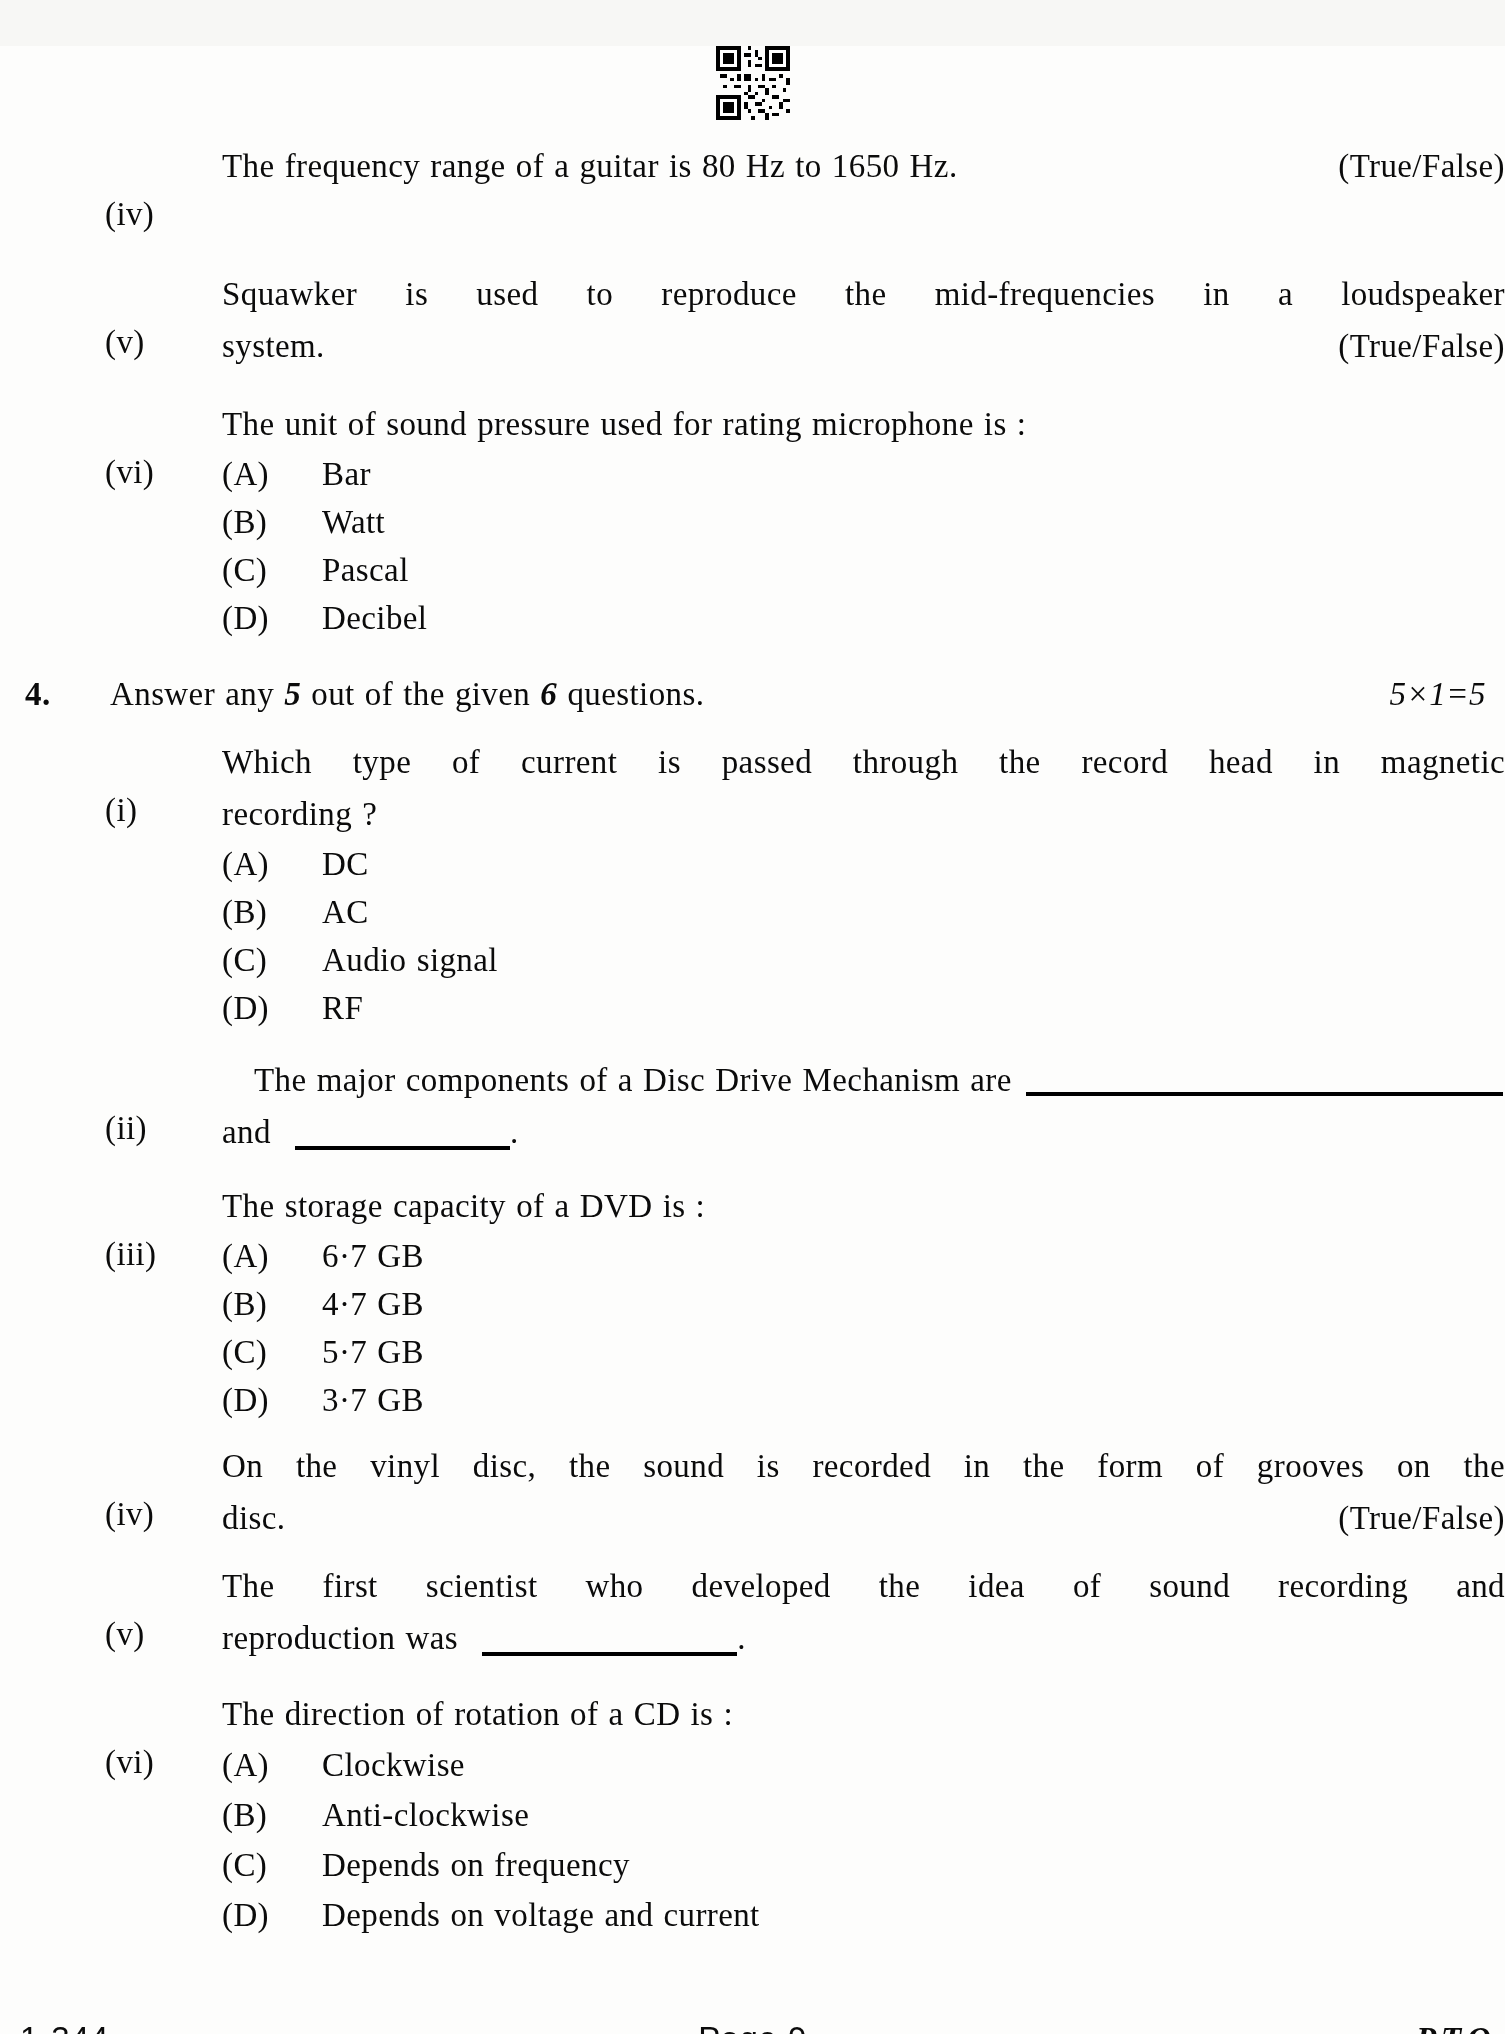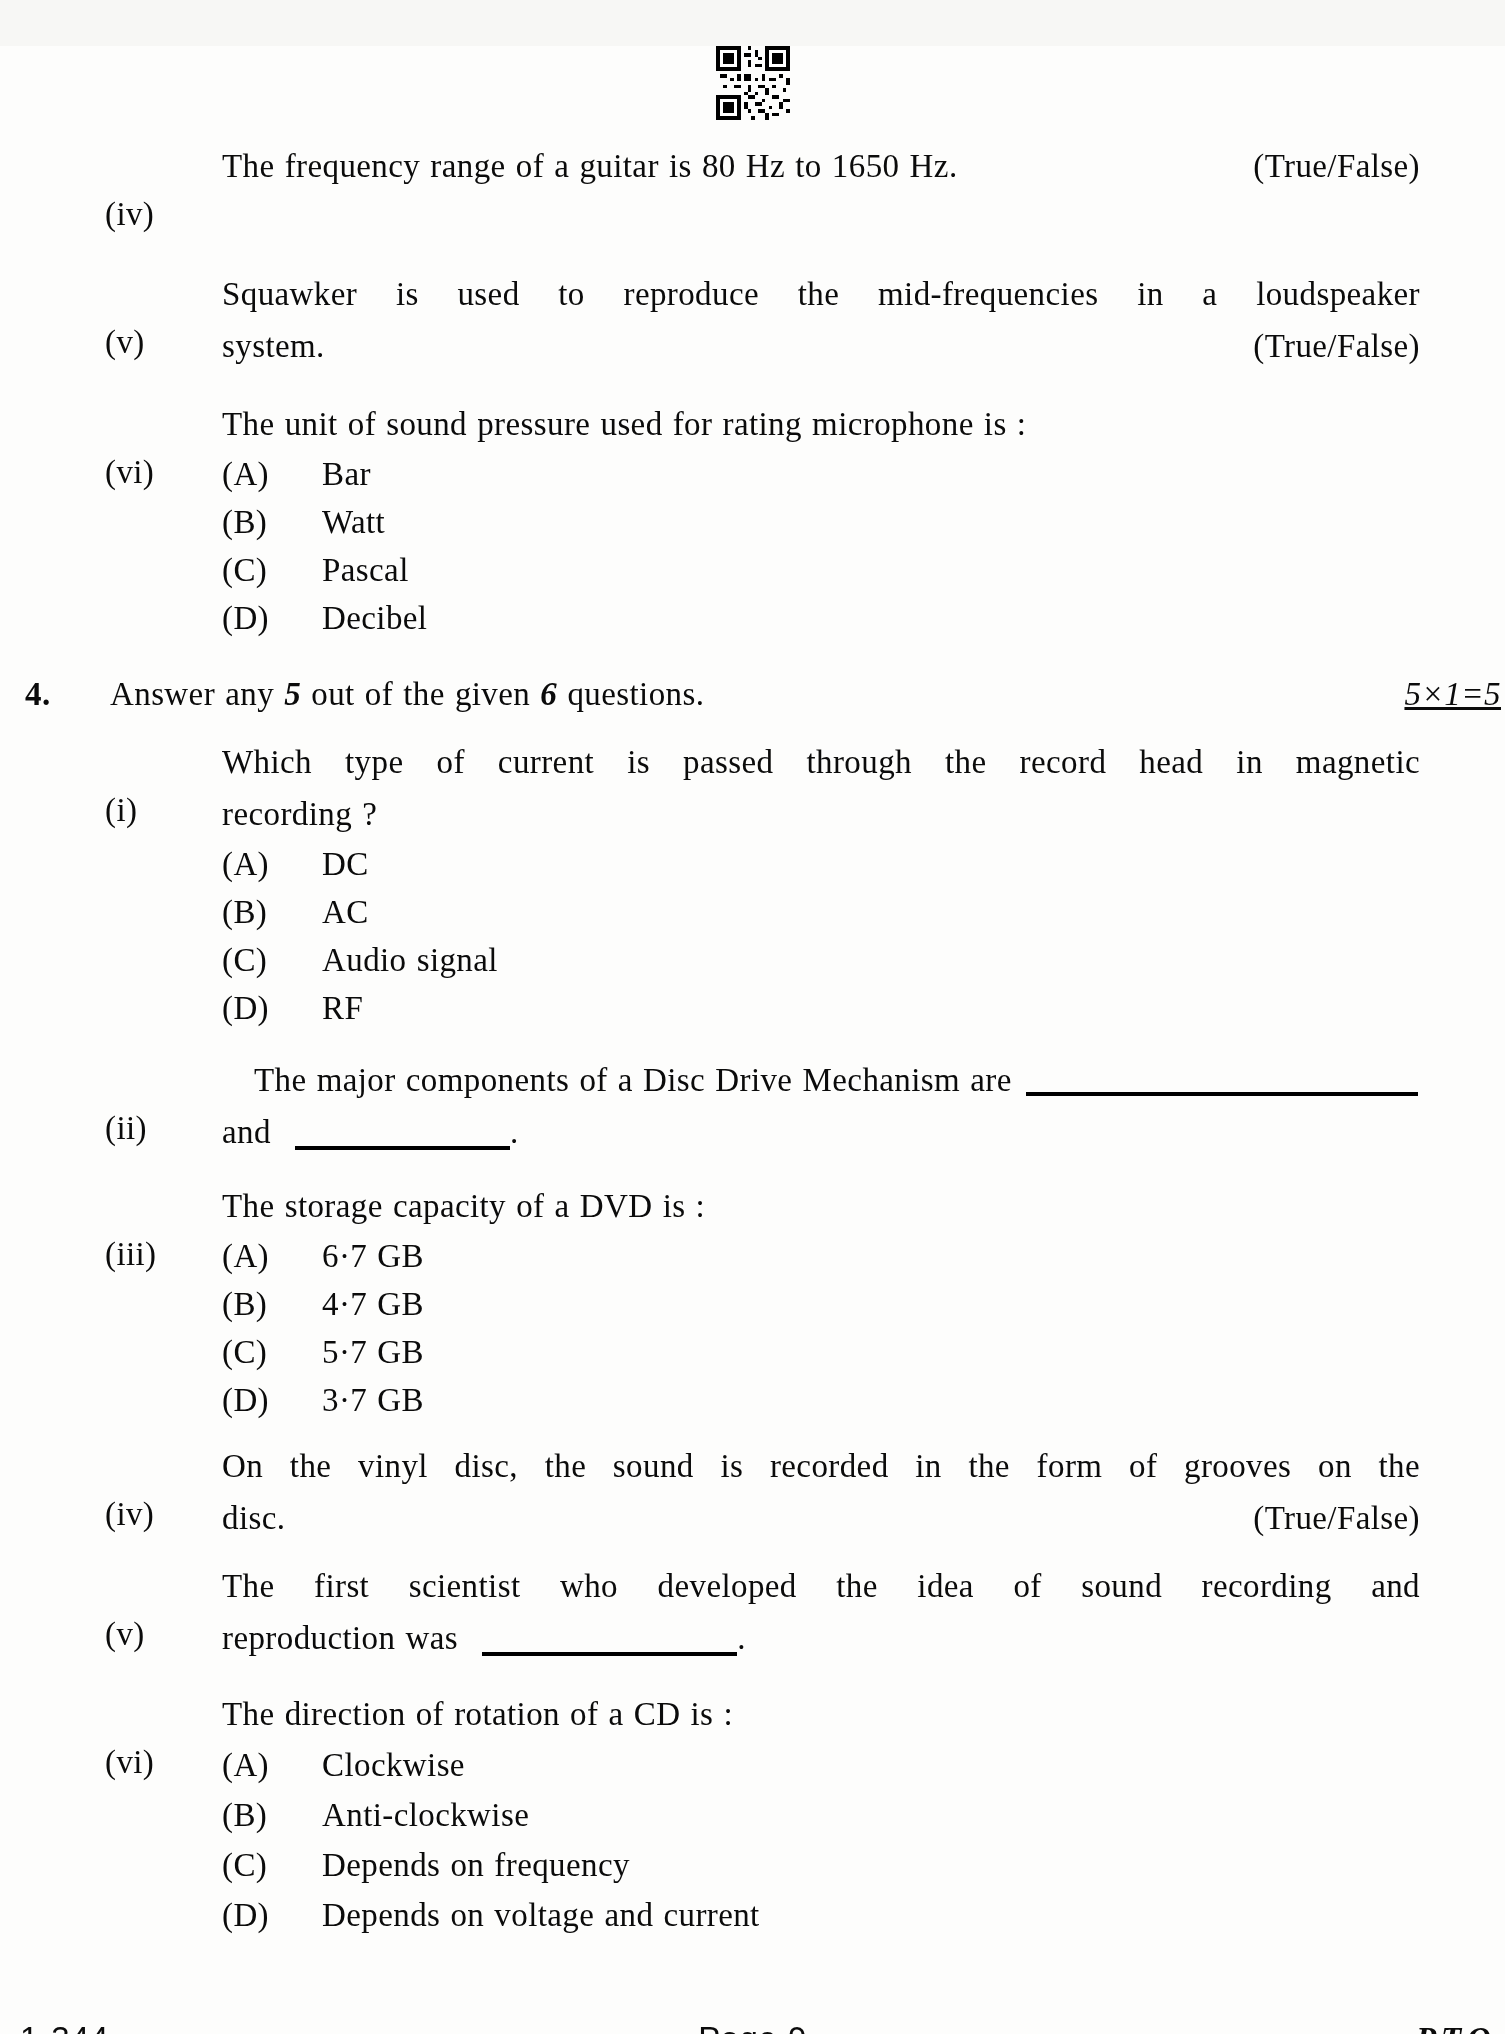--- a/index.html
+++ b/index.html
@@ -13,39 +13,39 @@
     word-spacing:1.5px;
     position:relative;
     overflow:hidden;
   }
   .page{position:relative;width:1505px;height:2034px;background:#fdfdfc;}
   .qr{width:78px;height:74px;margin:46px auto 0;display:block;}
   .qr svg{width:100%;height:100%;shape-rendering:crispEdges;}
 
   .item{display:flex;padding-left:105px;}
   .lbl{width:117px;flex:0 0 117px;line-height:52px;margin-top:48px;}
-  .content{flex:1 1 auto;padding-right:85px;}
+  .content{flex:1 1 auto;}
   .line{line-height:52px;}
   .spread{display:flex;justify-content:space-between;line-height:52px;}
   .jl{text-align:justify;text-align-last:justify;}
   .flexline{display:flex;align-items:flex-end;line-height:52px;}
   .nowrap{white-space:nowrap;margin-left:32px;}
 
   .opt{display:flex;line-height:48px;}
   .olbl{flex:0 0 100px;}
 
   .blank{display:inline-block;height:4px;background:#000;vertical-align:-7px;}
   .blank-fill{flex:1 1 auto;border-bottom:4px solid #000;margin:0 2px 10px 14px;}
 
   .mt20{margin-top:20px}.mt28{margin-top:28px}.mt26{margin-top:26px}
   .mt24{margin-top:24px}.mt22{margin-top:22px}.mt16{margin-top:16px}
 
   .q4head{display:flex;padding-left:25px;position:relative;line-height:52px;margin-top:26px;}
   .q4num{flex:0 0 85px;font-weight:bold;}
-  .q4marks{position:absolute;right:4px;top:0;font-style:italic;letter-spacing:.5px;text-decoration:underline;}
+  .q4marks{position:absolute;right:19px;top:0;font-style:italic;letter-spacing:.5px;}
   .bi{font-weight:bold;font-style:italic;}
 
   .footer{position:absolute;left:0;right:0;top:1972px;height:46px;
     font-family:"Liberation Sans","DejaVu Sans",sans-serif;font-size:33px;line-height:42px;}
   .f-code{position:absolute;left:20px;top:0;letter-spacing:1px;}
   .f-page{position:absolute;left:0;right:0;text-align:center;top:0;}
   .f-pto{position:absolute;right:5px;top:0;
     font-family:"Liberation Serif","DejaVu Serif",serif;font-weight:bold;font-style:italic;}
 </style>
 </head>

